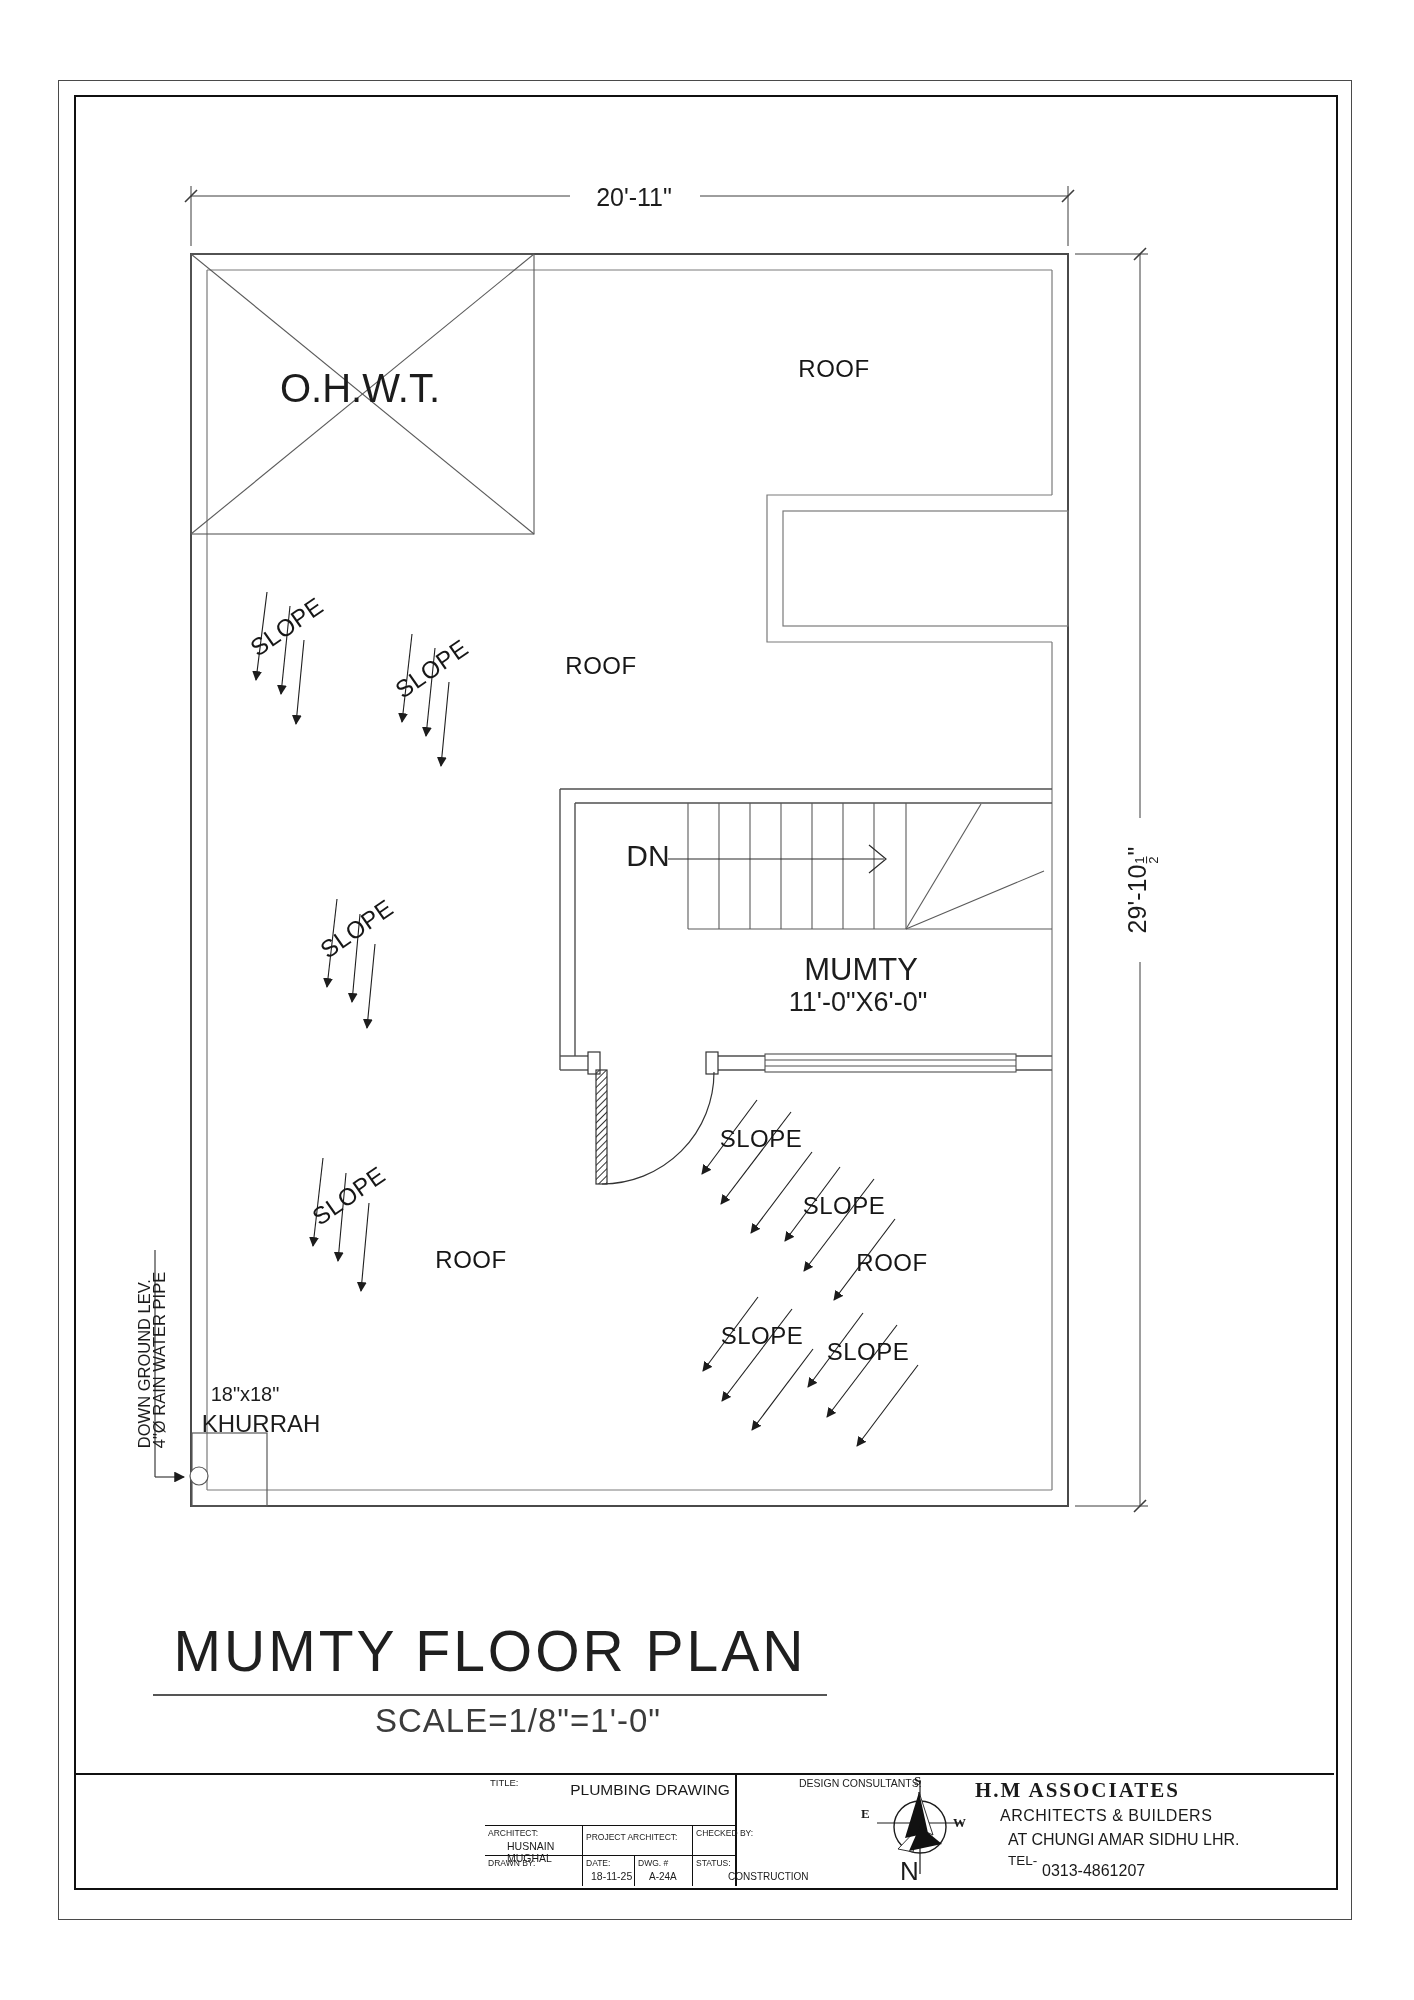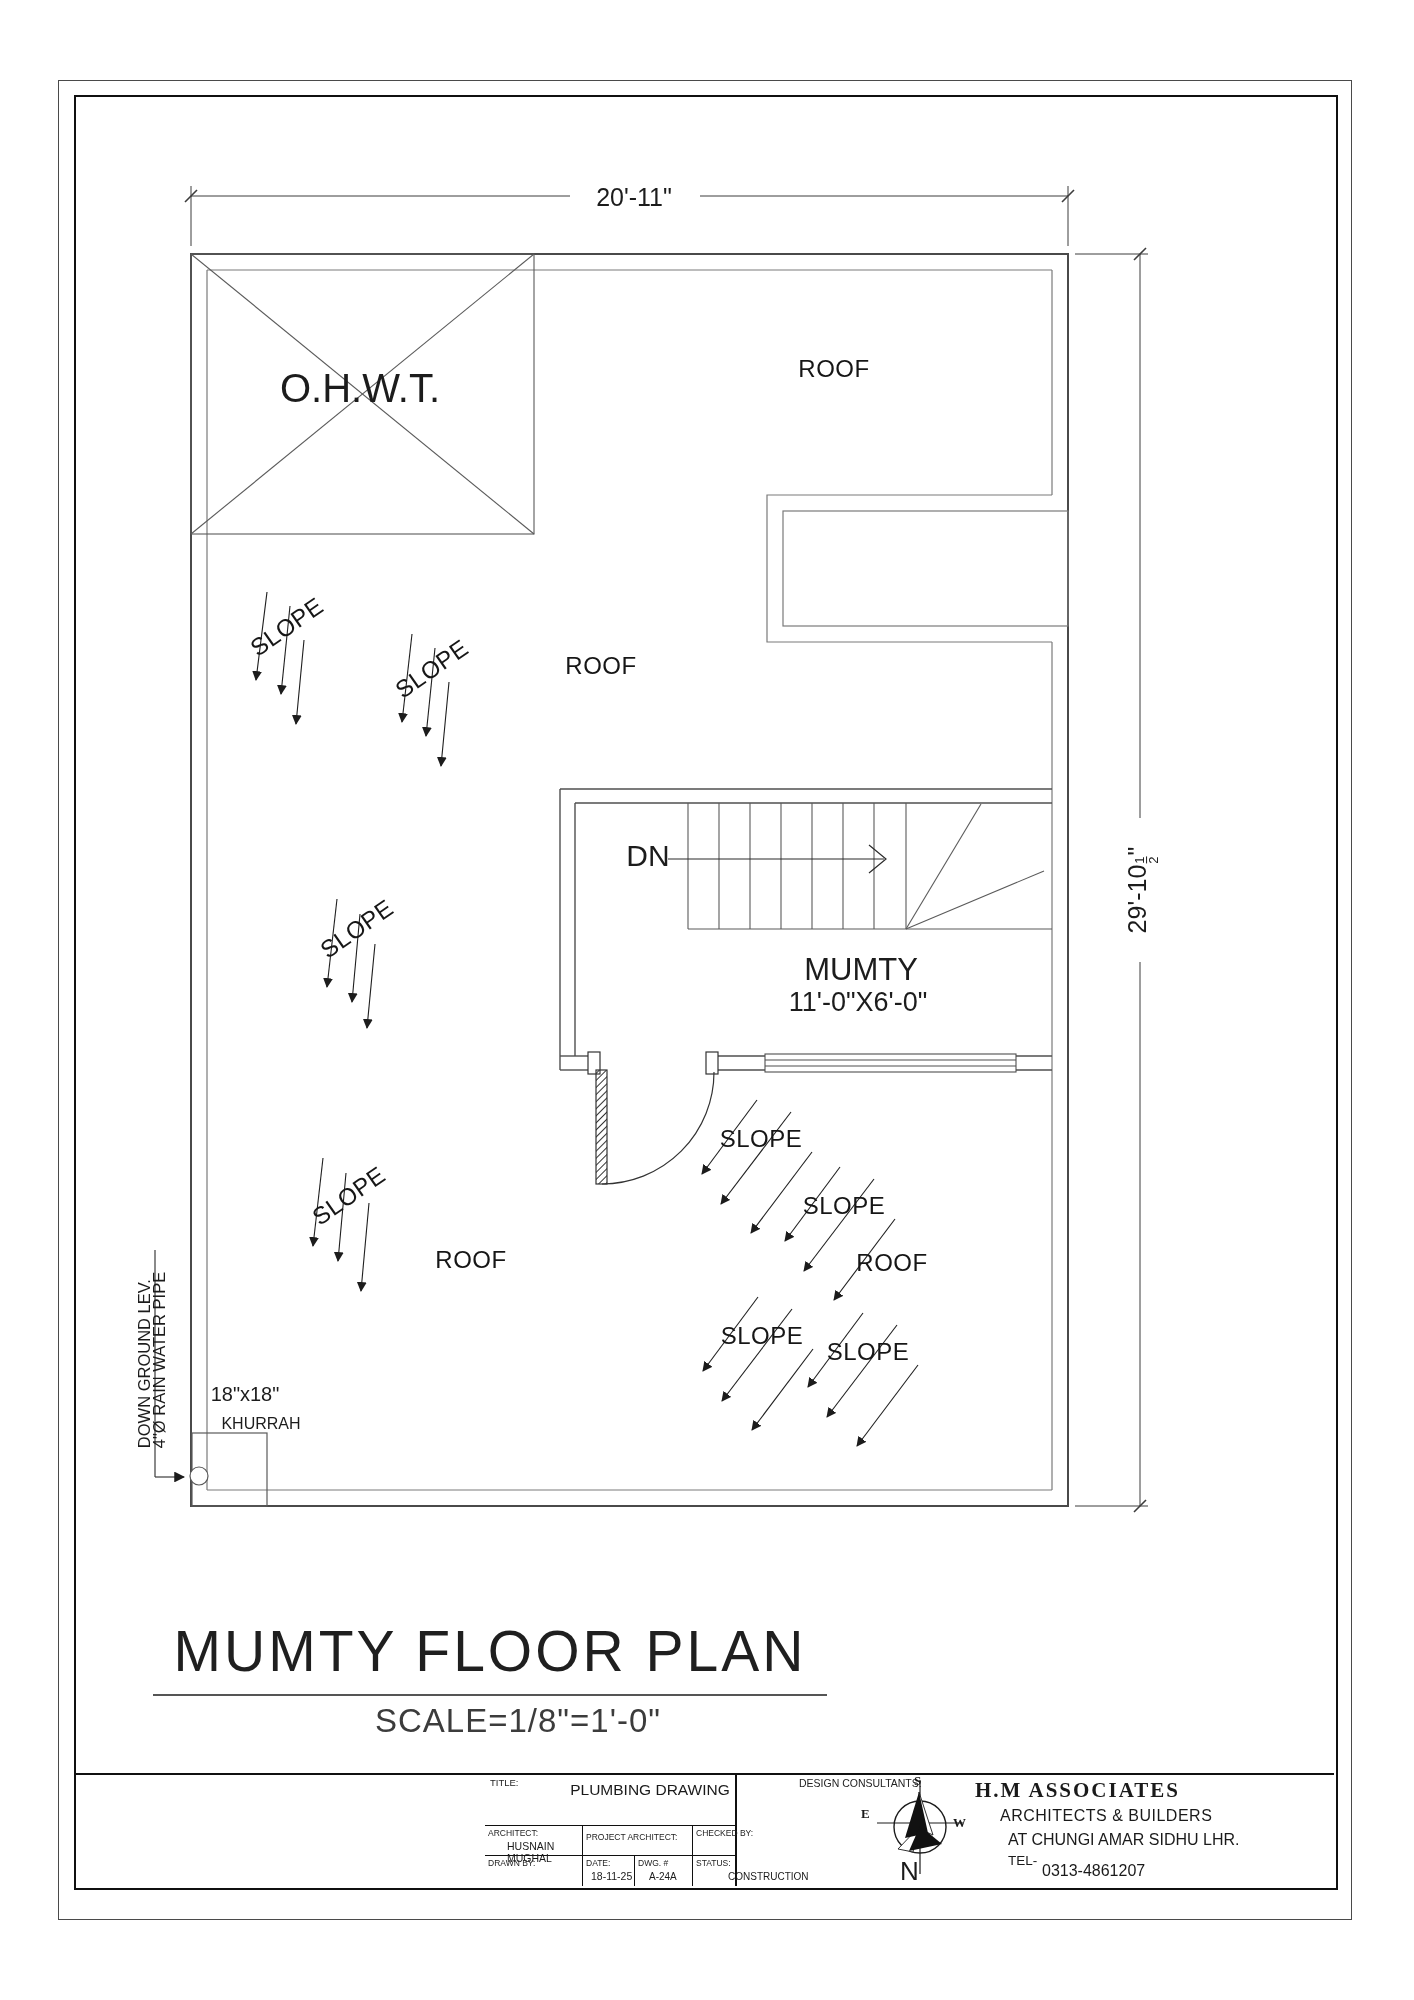--- a/index.html
+++ b/index.html
@@ -198,21 +198,21 @@
   <div class="lbl plan-lab" style="left:761px;top:1139px;">SLOPE</div>
   <div class="lbl plan-lab" style="left:844px;top:1206px;">SLOPE</div>
   <div class="lbl plan-lab" style="left:762px;top:1336px;">SLOPE</div>
   <div class="lbl plan-lab" style="left:868px;top:1352px;">SLOPE</div>
 
   <div class="lbl" style="left:648px;top:856px;font-size:30px;">DN</div>
   <div class="lbl" style="left:861px;top:970px;font-size:31px;">MUMTY</div>
   <div class="lbl" style="left:858px;top:1002px;font-size:27px;">11'-0"X6'-0"</div>
 
   <div class="lbl" style="left:245px;top:1394px;font-size:20px;">18"x18"</div>
-  <div class="lbl" style="left:261px;top:1424px;font-size:16px;">KHURRAH</div>
+  <div class="lbl" style="left:261px;top:1424px;font-size:24px;">KHURRAH</div>
 
   <div class="lbl rotV" style="left:152px;top:1360px;font-size:16.5px;line-height:15px;text-align:left;">
     <div>DOWN GROUND LEV.</div>
     <div>4"Ø RAIN WATER PIPE</div>
   </div>
 
   <div class="lbl big-title" style="left:490px;top:1651px;">MUMTY FLOOR PLAN</div>
   <div class="abs title-rule"></div>
   <div class="lbl scale-txt" style="left:518px;top:1721px;">SCALE=1/8"=1'-0"</div>
 

